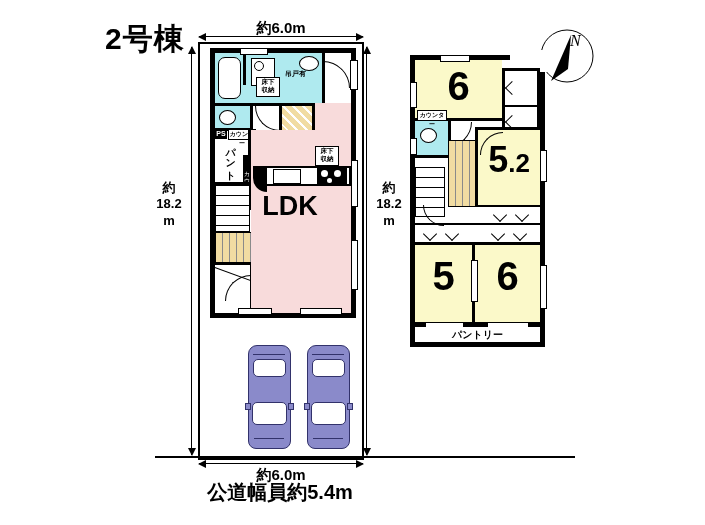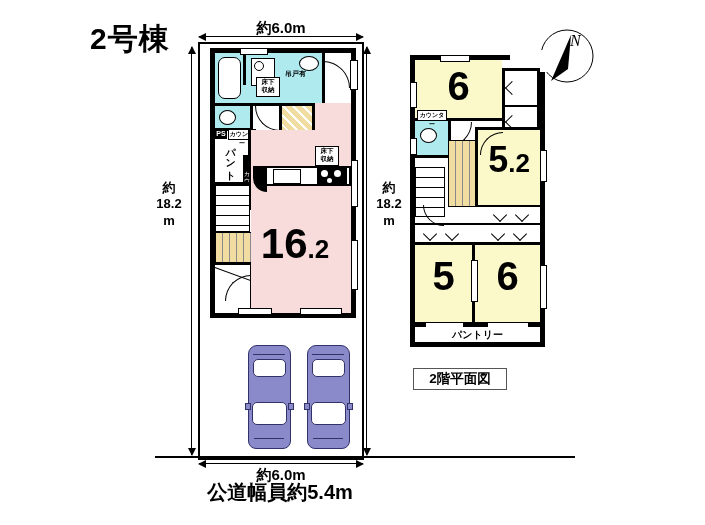--- a/index.html
+++ b/index.html
@@ -57,21 +57,21 @@
   .car-body{position:absolute;inset:0;background:#8A8ACA;border:1.5px solid #32326B;border-radius:9px 9px 8px 8px;}
   .car-glass{position:absolute;background:#fff;border:1px solid #32326B;border-radius:5px;}
   .car-line{position:absolute;height:0;border-top:1px solid #32326B;}
   .car-mirror{position:absolute;width:4px;height:5px;background:#8A8ACA;border:1px solid #32326B;}
 </style>
 </head>
 <body>
 
 <div class="canvas">
 
-  <div class="abs title" style="left:90px;top:19px;">2号棟</div>
+  <div class="abs title" style="left:105px;top:19px;">2号棟</div>
 
   <div class="lot" style="left:198px;top:42px;width:162px;height:414px;"></div>
 
   <div class="abs ctr dim-t" style="left:198px;top:19px;width:166px;">約6.0m</div>
   <div class="dim-line-h" style="left:199px;top:36px;width:164px;"></div>
   <div class="ah ah-l" style="left:198px;top:33px;"></div>
   <div class="ah ah-r" style="left:356px;top:33px;"></div>
 
   <div class="dim-line-v" style="left:191px;top:47px;height:408px;"></div>
   <div class="ah ah-u" style="left:188px;top:46px;"></div>
@@ -139,21 +139,21 @@
 
     <div class="abs" style="left:50px;top:113px;width:86px;height:20px;background:#fff;border:2px solid #000;box-sizing:border-box;"></div>
     <div class="fixt" style="left:58px;top:116px;width:26px;height:13px;"></div>
     <div class="abs" style="left:102px;top:114px;width:30px;height:18px;background:#000;">
       <div class="abs" style="left:4px;top:3px;width:7px;height:7px;background:#fff;border-radius:50%;"></div>
       <div class="abs" style="left:17px;top:3px;width:7px;height:7px;background:#fff;border-radius:50%;"></div>
       <div class="abs" style="left:10px;top:11px;width:5px;height:5px;background:#fff;border-radius:50%;"></div>
     </div>
     <div class="abs" style="left:38px;top:113px;width:14px;height:26px;background:#000;border-radius:0 0 0 14px;"></div>
 
-    <div class="abs ctr room-num" style="left:25px;top:170px;width:110px;font-size:42px;"><span>16</span><span style="font-size:26px;">.2</span></div>
+    <div class="abs ctr room-num" style="left:20px;top:140px;width:110px;font-size:27px;">LDK</div>
 
     <div class="win" style="left:25px;top:-5px;width:26px;height:5px;"></div>
     <div class="win" style="left:136px;top:107px;width:5px;height:45px;"></div>
     <div class="win" style="left:136px;top:187px;width:5px;height:48px;"></div>
     <div class="win" style="left:23px;top:255px;width:32px;height:5px;"></div>
     <div class="win" style="left:85px;top:255px;width:40px;height:5px;"></div>
   </div>
 
 
   <div class="car" style="left:248px;top:345px;width:43px;height:104px;">
@@ -243,15 +243,14 @@
 
     <div class="abs ctr" style="left:0;top:267px;width:125px;height:15px;background:#fff;font-size:10px;font-weight:bold;line-height:15px;">パントリー</div>
 
     <div class="win" style="left:-5px;top:22px;width:5px;height:24px;"></div>
     <div class="win" style="left:-5px;top:78px;width:5px;height:15px;"></div>
     <div class="win" style="left:125px;top:90px;width:5px;height:30px;"></div>
     <div class="win" style="left:125px;top:205px;width:5px;height:42px;"></div>
     <div class="win" style="left:25px;top:-5px;width:28px;height:5px;"></div>
   </div>
 
-  <div class="caption-box" style="left:413px;top:368px;width:92px;height:20px;line-height:20px;">2階平面図</div>
 
 </div>
 
 </body></html>

